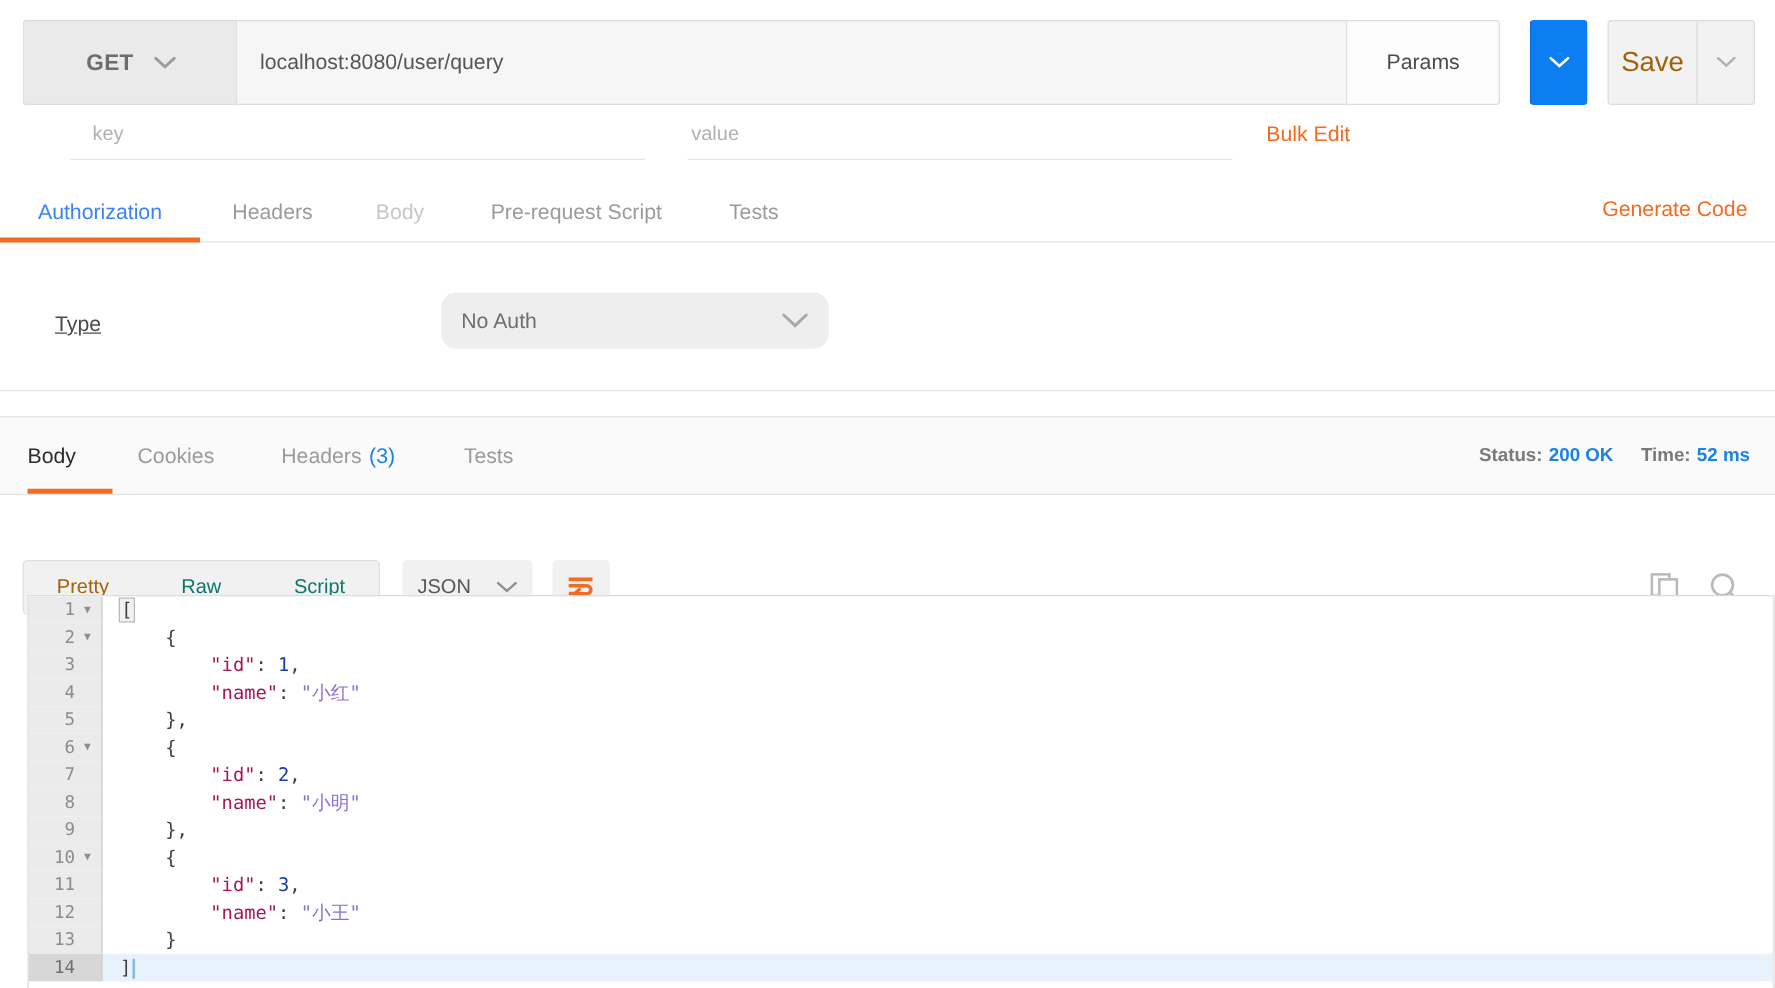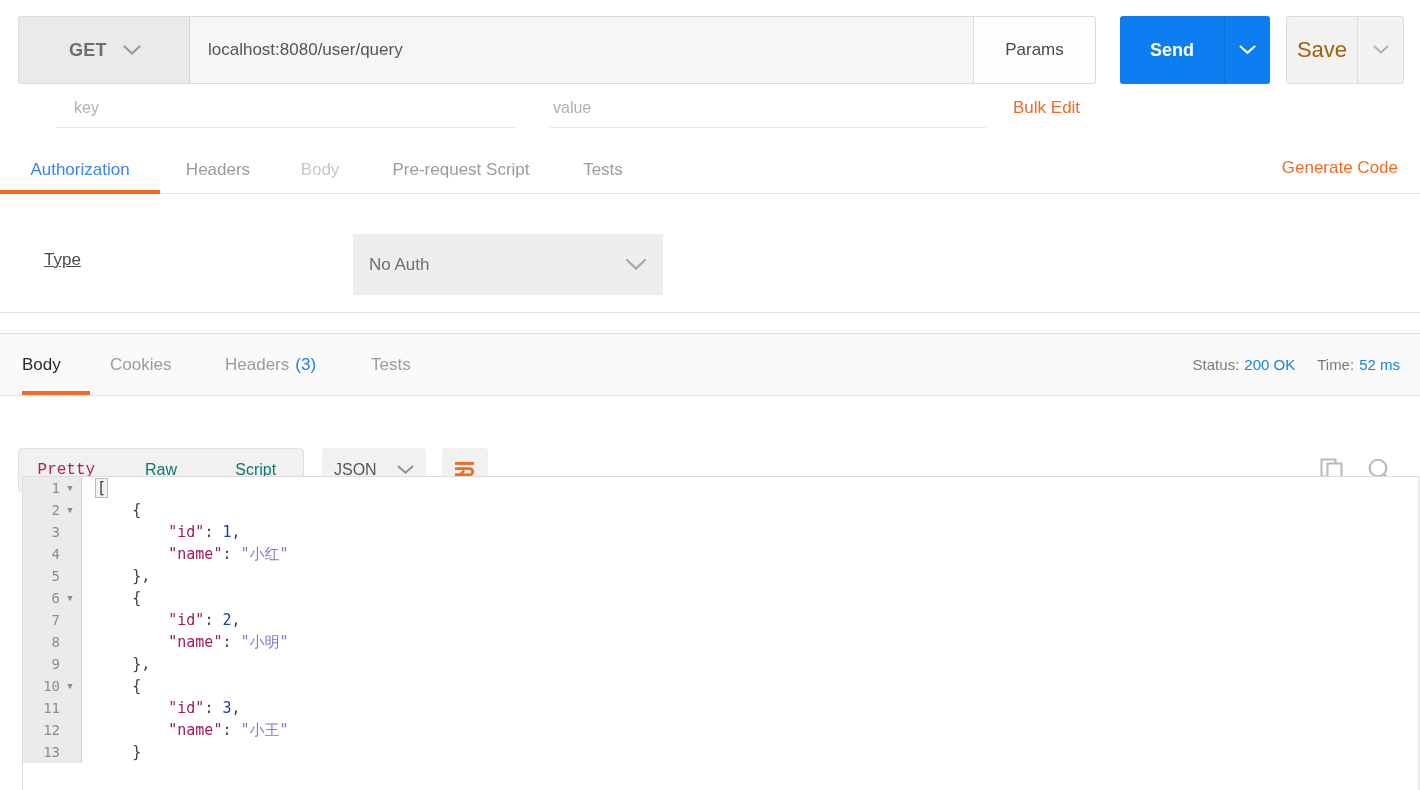--- a/index.html
+++ b/index.html
@@ -176,23 +176,23 @@
 
   
   .auth-type-label {
     position: absolute;
     left: 44px; top: 250px;
     font-size: 17px; color: #4a4a4a; text-decoration: underline;
   }
   .auth-select {
     position: absolute;
     left: 353px; top: 234px;
-    width: 310px; height: 61px;
+    width: 310px; height: 45px;
     background: #eeeeee;
-    border-radius: 0;
+    border-radius: 12px;
     display: flex; align-items: center;
     padding: 0 16px 0 16px;
     justify-content: space-between;
     font-size: 17px; color: #6e6e6e;
     cursor: pointer;
   }
 
   
   .response-panel {
     position: absolute;
@@ -221,21 +221,21 @@
     position: absolute; left: 0; top: 57px;
     width: 90px; height: 4px; background: #f26b21;
   }
   .hdr-count { color: #1a82e2; margin-left: 6px; }
 
   .status-area {
     position: absolute;
     right: 20px; top: 0; height: 61px;
     display: flex; align-items: center;
     gap: 22px;
-    font-size: 15px; color: #7a7a7a;
+    font-size: 15px; color: #7a7a7a; font-weight: bold;
   }
   .status-area .val { color: #1a82e2; margin-left: 5px; }
 
   
   .view-toolbar {
     position: absolute;
     left: 0; top: 62px;
     width: 1420px; height: 76px;
     background: #ffffff;
   }
@@ -246,21 +246,21 @@
     border: 1px solid #e0e0e0;
     border-radius: 4px;
     display: flex;
   }
   .seg {
     flex: 1;
     display: flex; align-items: center; justify-content: center;
     font-size: 16px;
     cursor: pointer;
   }
-  .seg.active { color: #be185d; font-family: Liberation Mono, monospace; }
+  .seg.active { color: #a16207; }
   .seg.inactive { color: #0f766e; }
 
   .fmt-select {
     position: absolute; left: 322px; top: 52px;
     width: 104px; height: 44px;
     background: #f1f1f1;
     border-radius: 4px;
     display: flex; align-items: center; justify-content: space-between;
     padding: 0 12px;
     font-size: 16px; color: #565656;
@@ -369,21 +369,20 @@
       </span>
     </div>
 
     <div class="url-input">
       <span>localhost:8080/user/query</span>
     </div>
 
     <div class="params-btn">Params</div>
 
     <div class="send-group">
-      <div class="send-btn">Send</div>
       <div class="send-caret">
         <span>
           <svg width="17" height="10" viewBox="0 0 17 10">
               <path d="M1.5 1.5 L8.5 7.8 L15.5 1.5" fill="none" stroke="#ffffff" stroke-width="2.1" stroke-linecap="round"></path>
             </svg>
         </span>
       </div>
     </div>
 
     <div class="save-group">
@@ -505,17 +504,18 @@
         <div class="code-line"><div class="gutter"><span class="gutter-num">4</span></div><div class="code-text"><span>        </span><span class="tok-key">"name"</span><span class="tok-punc">: </span><span class="tok-str">"小红"</span></div></div>
         <div class="code-line"><div class="gutter"><span class="gutter-num">5</span></div><div class="code-text"><span>    </span><span class="tok-punc">},</span></div></div>
         <div class="code-line"><div class="gutter"><span class="gutter-num">6</span><span class="fold">▼</span></div><div class="code-text"><span>    </span><span class="tok-punc">{</span></div></div>
         <div class="code-line"><div class="gutter"><span class="gutter-num">7</span></div><div class="code-text"><span>        </span><span class="tok-key">"id"</span><span class="tok-punc">: </span><span class="tok-num">2</span><span class="tok-punc">,</span></div></div>
         <div class="code-line"><div class="gutter"><span class="gutter-num">8</span></div><div class="code-text"><span>        </span><span class="tok-key">"name"</span><span class="tok-punc">: </span><span class="tok-str">"小明"</span></div></div>
         <div class="code-line"><div class="gutter"><span class="gutter-num">9</span></div><div class="code-text"><span>    </span><span class="tok-punc">},</span></div></div>
         <div class="code-line"><div class="gutter"><span class="gutter-num">10</span><span class="fold">▼</span></div><div class="code-text"><span>    </span><span class="tok-punc">{</span></div></div>
         <div class="code-line"><div class="gutter"><span class="gutter-num">11</span></div><div class="code-text"><span>        </span><span class="tok-key">"id"</span><span class="tok-punc">: </span><span class="tok-num">3</span><span class="tok-punc">,</span></div></div>
         <div class="code-line"><div class="gutter"><span class="gutter-num">12</span></div><div class="code-text"><span>        </span><span class="tok-key">"name"</span><span class="tok-punc">: </span><span class="tok-str">"小王"</span></div></div>
         <div class="code-line"><div class="gutter"><span class="gutter-num">13</span></div><div class="code-text"><span>    </span><span class="tok-punc">}</span></div></div>
+        <div class="code-line current"><div class="gutter"><span class="gutter-num">14</span></div><div class="code-text"><span></span><span class="tok-punc">]</span><span class="caret-bar"></span></div></div>
       </div>
   </div>
   <div class="scroll-right"></div>
 
 </div>
 
 </body></html>

